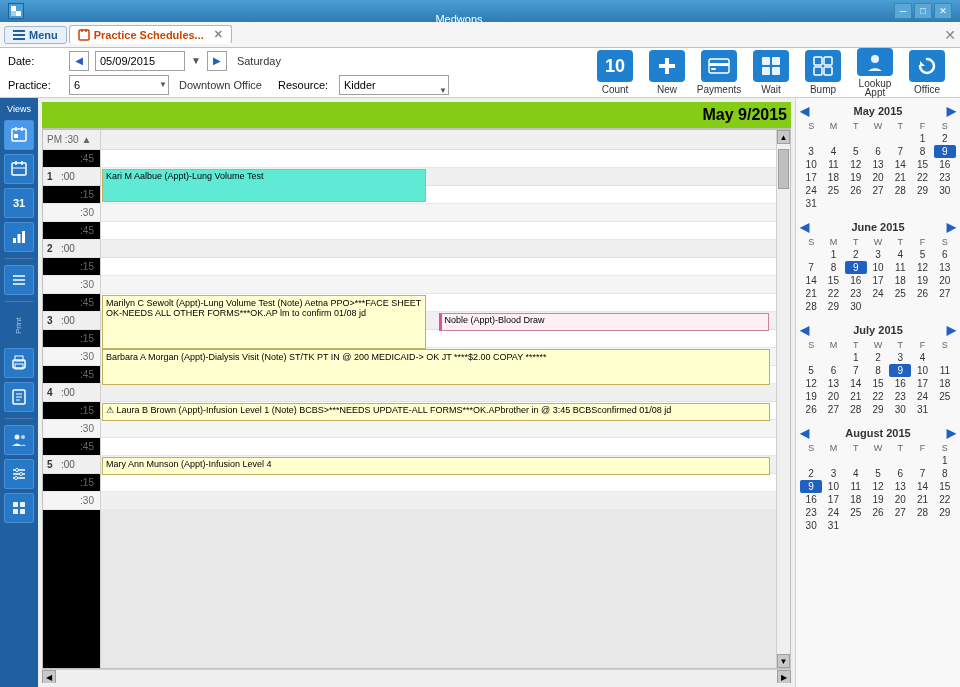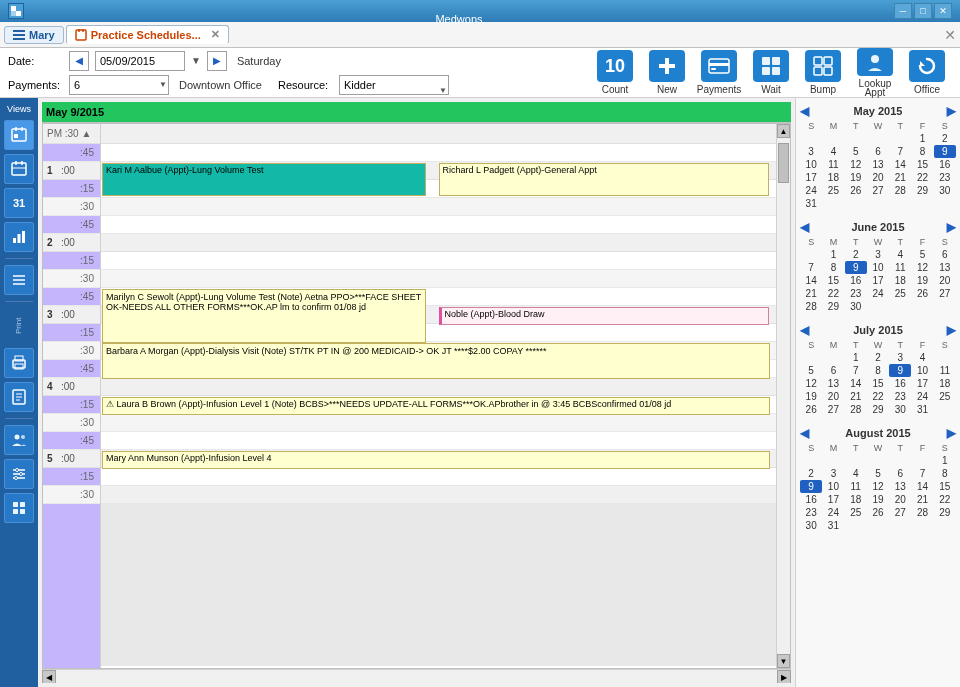--- a/index.html
+++ b/index.html
@@ -107,26 +107,26 @@
     }
     .sidebar-icon {
       width: 30px; height: 30px; background: #2878c8;
       border: 1px solid #4a90d8; border-radius: 2px;
       display: flex; align-items: center; justify-content: center;
       cursor: pointer; color: white; font-size: 14px;
     }
     .sidebar-icon.active { background: #4a98e8; }
     .sidebar-divider { width: 28px; height: 1px; background: #4a7ab0; margin: 2px 0; }
     .schedule-header {
-      background: #22c55e;
+      background: #84cc16;
       border-bottom: 1px solid #c0c0c0;
       padding: 4px;
-      text-align: left;
+      text-align: right;
       font-weight: bold;
-      font-size: 11px;
+      font-size: 16px;
     }
 
     
     .right-calendar {
       width: 165px;
       background: #f8f8f8;
       border-left: 1px solid #d0d0d0;
       padding: 4px;
       overflow-y: auto;
       font-size: 11px;
@@ -174,21 +174,21 @@
   </div>
 </div>
 
 <div class="menu-bar">
   <div class="menu-btn">
     <svg width="12" height="12" viewBox="0 0 12 12">
         <rect y="1" width="12" height="2" fill="#2060a0"></rect>
         <rect y="5" width="12" height="2" fill="#2060a0"></rect>
         <rect y="9" width="12" height="2" fill="#2060a0"></rect>
       </svg>
-    <span>Mary</span>
+    <span>Menu</span>
   </div>
   <div class="menu-btn tab-active">
     <svg width="12" height="12" viewBox="0 0 12 12">
         <rect x="1" y="1" width="10" height="10" rx="1" fill="none" stroke="#cc4400" stroke-width="1.5"></rect>
         <line x1="4" y1="0" x2="4" y2="3" stroke="#cc4400" stroke-width="1.5"></line>
         <line x1="8" y1="0" x2="8" y2="3" stroke="#cc4400" stroke-width="1.5"></line>
       </svg>
     <span>Practice Schedules...</span>
     <span class="close-tab">✕</span>
   </div>
@@ -200,21 +200,21 @@
   <div class="toolbar-left">
     <div class="toolbar-row">
       <span class="toolbar-label">Date:</span>
       <button class="nav-btn">◀</button>
       <input class="toolbar-input date-input" type="text" value="05/09/2015" style="">
       <span style="font-size:10px;cursor:pointer;color:#555;">▼</span>
       <button class="nav-btn">▶</button>
       <span class="day-label">Saturday</span>
     </div>
     <div class="toolbar-row">
-      <span class="toolbar-label">Payments:</span>
+      <span class="toolbar-label">Practice:</span>
       <div style="position:relative;display:inline-flex;align-items:center;">
         <input class="toolbar-input location-input" type="text" value="6" style="">
         <span style="position:absolute;right:2px;font-size:8px;color:#555;cursor:pointer;">▼</span>
       </div>
       <span style="margin-left:4px;font-size:11px;color:#333;">Downtown Office</span>
       <span class="toolbar-label" style="margin-left:10px;">Resource:</span>
       <div style="position:relative;display:inline-flex;align-items:flex-end;">
         <input class="toolbar-input resource-input" type="text" value="Kidder" style="">
         <span style="position:absolute;right:2px;font-size:8px;color:#555;cursor:pointer;">▼</span>
       </div>
@@ -377,21 +377,21 @@
         </svg>
     </div>
   </div>
 
   <div style="flex:1;display:flex;flex-direction:column;margin:4px;overflow:hidden;">
 
     <div class="schedule-header">May 9/2015</div>
 
     <div style="flex:1;display:flex;overflow:hidden;border:1px solid #c0c0c0;background:white;position:relative;">
 
-      <div style="width:58px;min-width:58px;background:#c4b5fd;border-right:1px solid #d0d0d0;overflow:hidden;">
+      <div style="width:58px;min-width:58px;background:#000000;border-right:1px solid #d0d0d0;overflow:hidden;">
 
         <div style="height:20px;display:flex;align-items:center;padding-right:4px;padding-left:4px;font-size:10px;color:#666;border-bottom:1px solid #e0e0e0;background:#f0f0f0;">PM :30 ▲</div>
         <div style="height:18px;display:flex;align-items:center;padding-right:6px;font-size:10px;color:#666;border-bottom:1px solid #e8e8e8;justify-content:flex-end;">:45</div>
 
         <div style="height:18px;display:flex;align-items:center;border-bottom:1px solid #e0e0e0;background:#f0f0f0;">
           <span style="font-size:10px;font-weight:bold;color:#333;padding-left:4px;min-width:16px;">1</span>
           <span style="font-size:10px;color:#555;padding-left:2px;">:00</span>
         </div>
         <div style="height:18px;display:flex;align-items:center;padding-right:6px;font-size:10px;color:#666;border-bottom:1px solid #e8e8e8;justify-content:flex-end;">:15</div>
         <div style="height:18px;display:flex;align-items:center;padding-right:6px;font-size:10px;color:#666;border-bottom:1px solid #e8e8e8;justify-content:flex-end;background:#f5f5f5;">:30</div>
@@ -429,25 +429,22 @@
         <div style="height:18px;display:flex;align-items:center;padding-right:6px;font-size:10px;color:#666;border-bottom:1px solid #e8e8e8;justify-content:flex-end;background:#f5f5f5;">:30</div>
       </div>
 
       <div style="flex:1;position:relative;overflow:hidden;">
 
         <div style="height:20px;border-bottom:1px solid #e0e0e0;background:#f0f0f0;"></div>
 
         <div style="height:18px;border-bottom:1px solid #e8e8e8;"></div>
 
         <div style="height:18px;border-bottom:1px solid #e0e0e0;background:#f0f0f0;position:relative;">
-          <div style="position:absolute;left:1px;top:1px;width:48%;height:33px;background:#14b8a6;border:1px solid #c0b060;font-size:9px;padding:1px 3px;overflow:hidden;z-index:2;cursor:pointer;">
+          <div style="position:absolute;left:1px;top:1px;width:48%;height:33px;background:#5eead4;border:1px solid #c0b060;font-size:9px;padding:1px 3px;overflow:hidden;z-index:2;cursor:pointer;">
             Kari M Aalbue  (Appt)-Lung Volume Test
-          </div>
-          <div style="position:absolute;left:50%;top:1px;width:49%;height:33px;background:#ffffd0;border:1px solid #c0b060;font-size:9px;padding:1px 3px;overflow:hidden;z-index:2;cursor:pointer;">
-            Richard L Padgett  (Appt)-General Appt
           </div>
         </div>
 
         <div style="height:18px;border-bottom:1px solid #e8e8e8;position:relative;"></div>
 
         <div style="height:18px;border-bottom:1px solid #e8e8e8;background:#f5f5f5;"></div>
 
         <div style="height:18px;border-bottom:1px solid #e8e8e8;"></div>
 
         <div style="height:18px;border-bottom:1px solid #e0e0e0;background:#f0f0f0;"></div>

